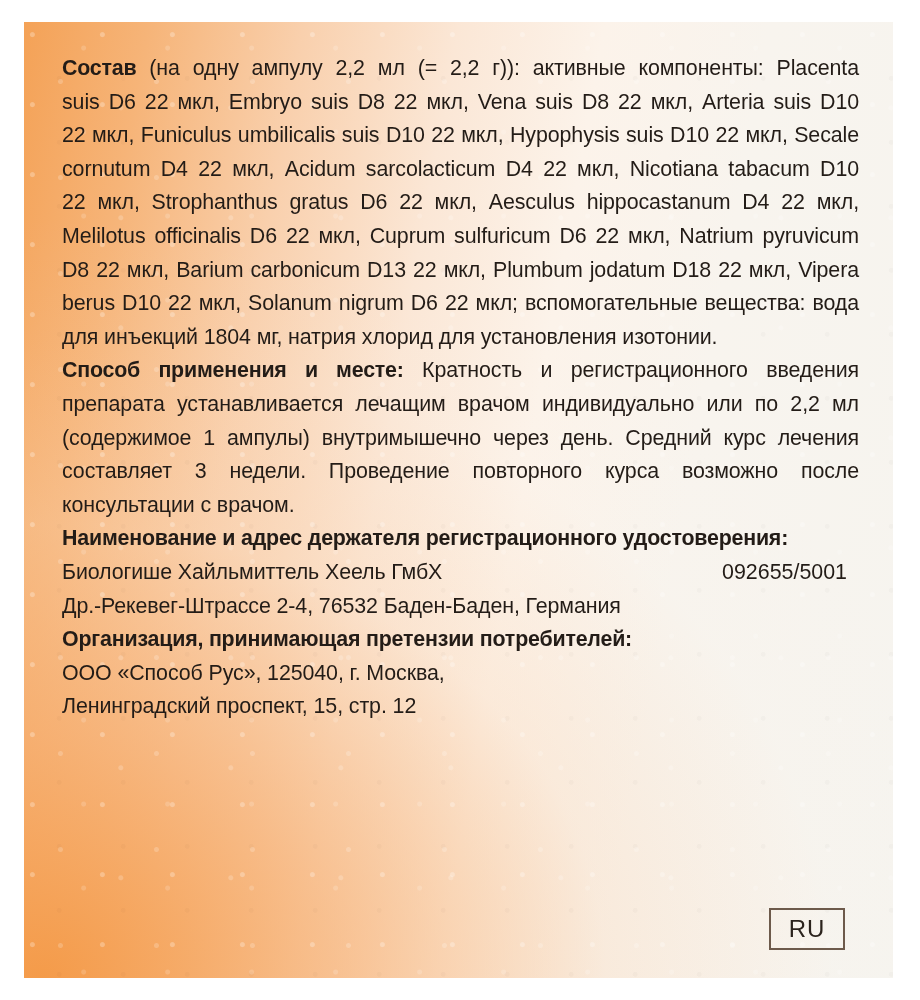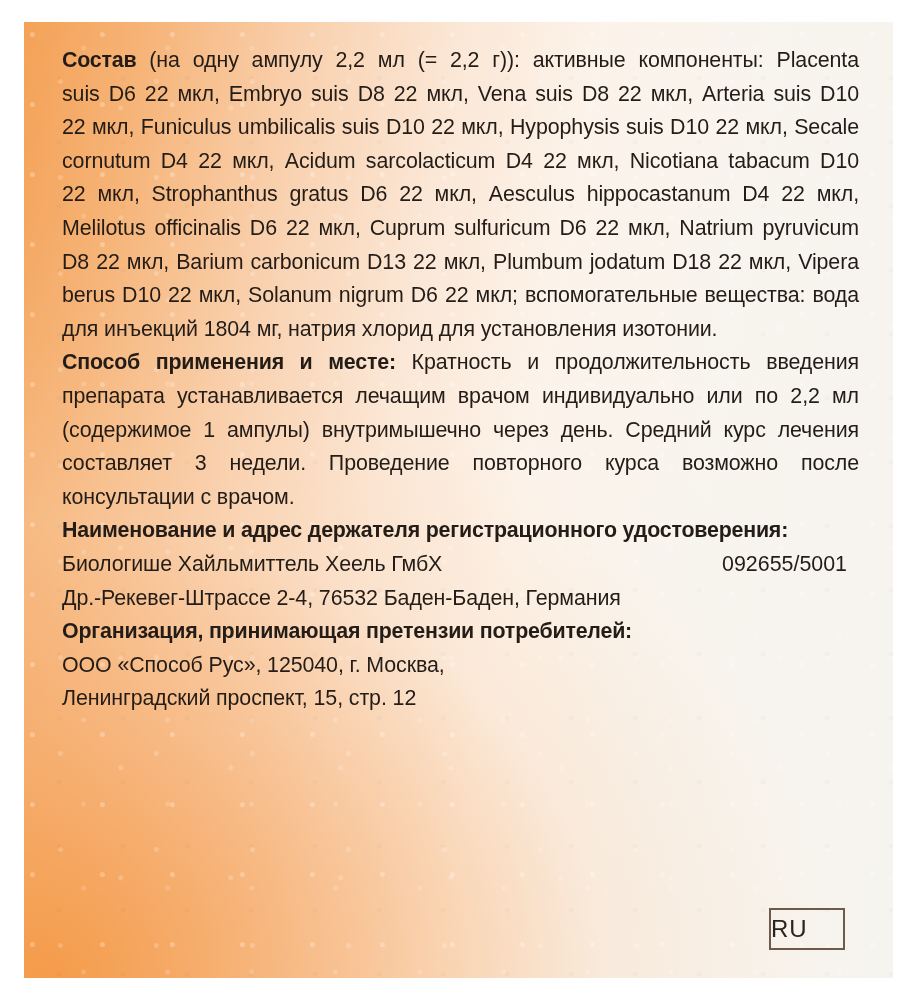--- a/index.html
+++ b/index.html
@@ -40,21 +40,21 @@
       radial-gradient(circle at 71% 31%, rgba(255,255,255,0.18) 0 2px, rgba(255,255,255,0) 3px),
       radial-gradient(circle at 88% 78%, rgba(255,255,255,0.22) 0 2px, rgba(255,255,255,0) 3px),
       radial-gradient(circle at 55% 88%, rgba(0,0,0,0.025) 0 2px, rgba(0,0,0,0) 3px);
     background-size: 70px 70px, 96px 96px, 84px 84px, 110px 110px, 64px 64px;
     opacity: 0.9;
   }
 
   #content {
     position: relative;
     z-index: 2;
-    padding: 22px 34px 0 38px;
+    padding: 30px 34px 0 38px;
     box-sizing: border-box;
   }
 
   p.ln {
     margin: 0;
     color: #231c17;
     font-size: 21.4px;
     line-height: 33.6px;
     letter-spacing: -0.1px;
     white-space: nowrap;
@@ -90,20 +90,21 @@
 
   #ru-badge {
     position: absolute;
     right: 48px;
     bottom: 28px;
     width: 76px;
     height: 42px;
     border: 2px solid #6d5a4b;
     display: flex;
     align-items: center;
+    justify-content: center;
     z-index: 3;
     box-sizing: border-box;
   }
   #ru-badge span {
     color: #2b231d;
     font-size: 24px;
     line-height: 24px;
     letter-spacing: 1px;
   }
 </style>
@@ -120,21 +121,21 @@
       <p class="ln just">22 мкл, Funiculus umbilicalis suis D10 22 мкл, Hypophysis suis D10 22 мкл, Secale</p>
       <p class="ln just">cornutum D4 22 мкл, Acidum sarcolacticum D4 22 мкл, Nicotiana tabacum D10</p>
       <p class="ln just">22 мкл, Strophanthus gratus D6 22 мкл, Aesculus hippocastanum D4 22 мкл,</p>
       <p class="ln just">Melilotus officinalis D6 22 мкл, Cuprum sulfuricum D6 22 мкл, Natrium pyruvicum</p>
       <p class="ln just">D8 22 мкл, Barium carbonicum D13 22 мкл, Plumbum jodatum D18 22 мкл, Vipera</p>
       <p class="ln just">berus D10 22 мкл, Solanum nigrum D6 22 мкл; вспомогательные вещества: вода</p>
       <p class="ln">для инъекций 1804 мг, натрия хлорид для установления изотонии.</p>
     </div>
 
     <div class="blk">
-      <p class="ln just"><b class="hd">Способ применения и месте:</b><span> Кратность и продолжительность введения</span></p>
+      <p class="ln just"><b class="hd">Способ применения и месте:</b><span> Кратность и регистрационного введения</span></p>
       <p class="ln just">препарата устанавливается лечащим врачом индивидуально или по 2,2 мл</p>
       <p class="ln just">(содержимое 1 ампулы) внутримышечно через день. Средний курс лечения</p>
       <p class="ln just">составляет 3 недели. Проведение повторного курса возможно после</p>
       <p class="ln">консультации с врачом.</p>
     </div>
 
 
     <div class="blk">
       <p class="ln"><b class="hd">Наименование и адрес держателя регистрационного удостоверения:</b></p>
       <div class="row">

